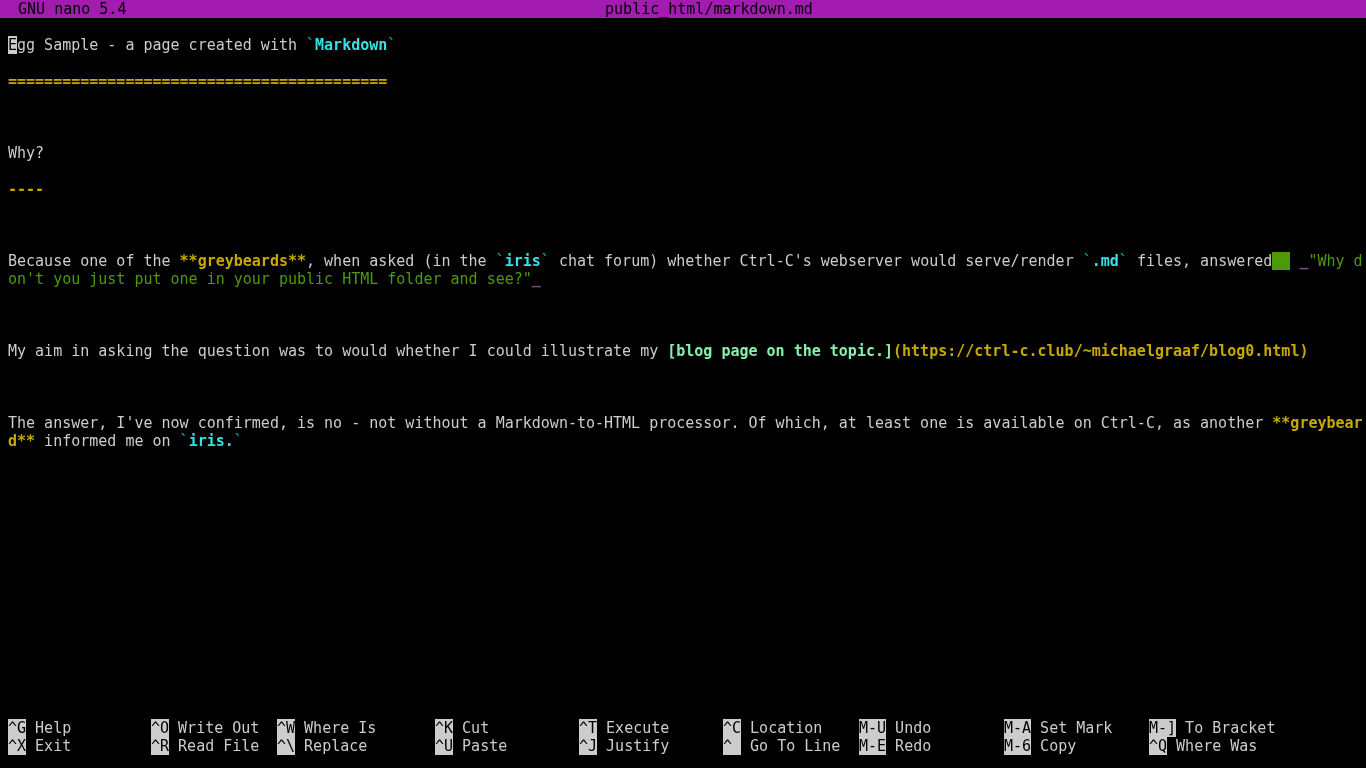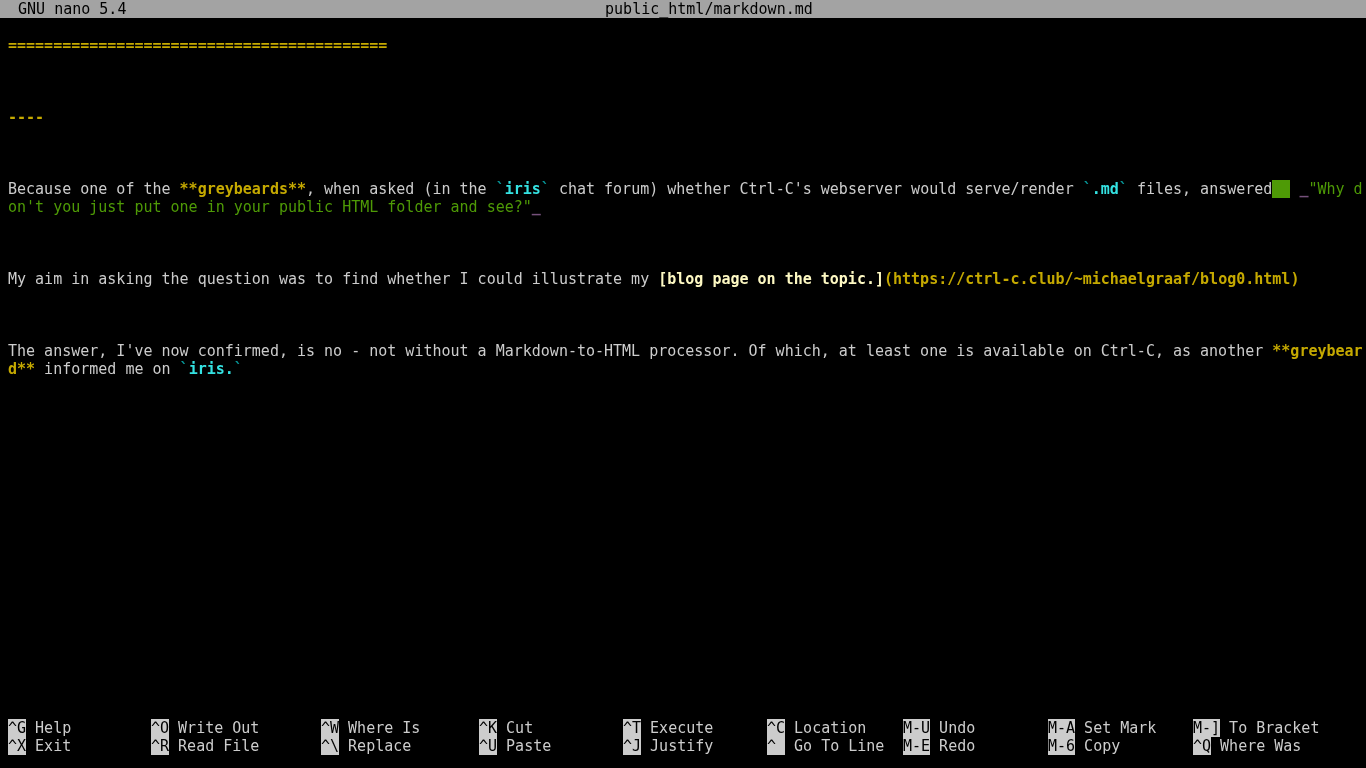--- a/index.html
+++ b/index.html
@@ -1,55 +1,57 @@
 <!DOCTYPE html>
 <html><head>
 <meta charset="utf-8">
 <style>
   html,body{margin:0;padding:0;width:1366px;height:768px;background:#000;overflow:hidden}
   body{font-family:"DejaVu Sans Mono","Liberation Mono","Courier New",monospace;font-size:15px;line-height:18px;color:#cccccc}
-  .title-bar{background:#a3a3a3;color:#000;height:18px;white-space:pre}
+  .title-bar{background:#a21caf;color:#000;height:18px;white-space:pre}
   .title-bar .app{padding-left:2ch}
   .title-bar .file{}
   .buffer{padding:0;white-space:pre-wrap;word-break:break-all}
   .line{min-height:18px}
   .cursor{background:#cccccc;color:#000}
   .yellow{color:#c5a900;font-weight:bold}
   .cyan{color:#06989a;font-weight:bold}
   .brightcyan{color:#34e2e2;font-weight:bold}
   .green{color:#4e9a06}
-  .red{color:#fef9c3;font-weight:bold}
+  .red{color:#86efac;font-weight:bold}
   .magenta{color:#75507b;font-weight:bold}
   .trailing{background:#4e9a06;display:inline-block;width:2ch;height:18px;vertical-align:bottom}
   .help{position:absolute;bottom:13px;left:8px;right:8px}
   .help-row{display:flex}
   .help-cell{flex:0 0 auto;white-space:pre}
   .key{background:#cccccc;color:#000}
   .w0{width:143px}
-  .w1{width:170px}
+  .w1{width:126px}
   .w2{width:158px}
   .w3{width:144px}
   .w4{width:144px}
   .w5{width:136px}
   .w6{width:145px}
   .w7{width:145px}
 </style>
 </head>
 <body>
 
 <div class="title-bar"><span class="app">GNU nano 5.4</span><span>                                                     </span><span class="file">public_html/markdown.md</span></div>
 
 <div class="buffer" style="padding-left:8px">
+<div class="line"><span class="cursor">E</span><span>gg Sample - a page created with </span><span class="cyan">`</span><span class="brightcyan">Markdown</span><span class="cyan">`</span></div>
 <div class="line yellow">==========================================</div>
 <div class="line"></div>
+<div class="line">Why?</div>
 <div class="line yellow">----</div>
 <div class="line"></div>
 <div class="line"><span>Because one of the </span><span class="yellow">**greybeards**</span><span>, when asked (in the </span><span class="cyan">`</span><span class="brightcyan">iris</span><span class="cyan">`</span><span> chat forum) whether Ctrl-C's webserver would serve/render </span><span class="cyan">`</span><span class="brightcyan">.md</span><span class="cyan">`</span><span> files, answered</span><span class="trailing"></span> <span class="magenta">_</span><span class="green">"Why don't you just put one in your public HTML folder and see?"</span><span class="magenta">_</span></div>
 <div class="line"></div>
-<div class="line"><span>My aim in asking the question was to find whether I could illustrate my </span><span class="red">[blog page on the topic.]</span><span class="yellow">(https://ctrl-c.club/~michaelgraaf/blog0.html)</span></div>
+<div class="line"><span>My aim in asking the question was to would whether I could illustrate my </span><span class="red">[blog page on the topic.]</span><span class="yellow">(https://ctrl-c.club/~michaelgraaf/blog0.html)</span></div>
 <div class="line"></div>
 <div class="line"><span>The answer, I've now confirmed, is no - not without a Markdown-to-HTML processor. Of which, at least one is available on Ctrl-C, as another </span><span class="yellow">**greybeard**</span><span> informed me on </span><span class="cyan">`</span><span class="brightcyan">iris.</span><span class="cyan">`</span></div>
 <div class="line"></div>
 <div class="line"></div>
 </div>
 
 <div class="help">
   <div class="help-row">
     <div class="help-cell w0"><span class="key">^G</span><span> Help</span></div>
     <div class="help-cell w1"><span class="key">^O</span><span> Write Out</span></div>

